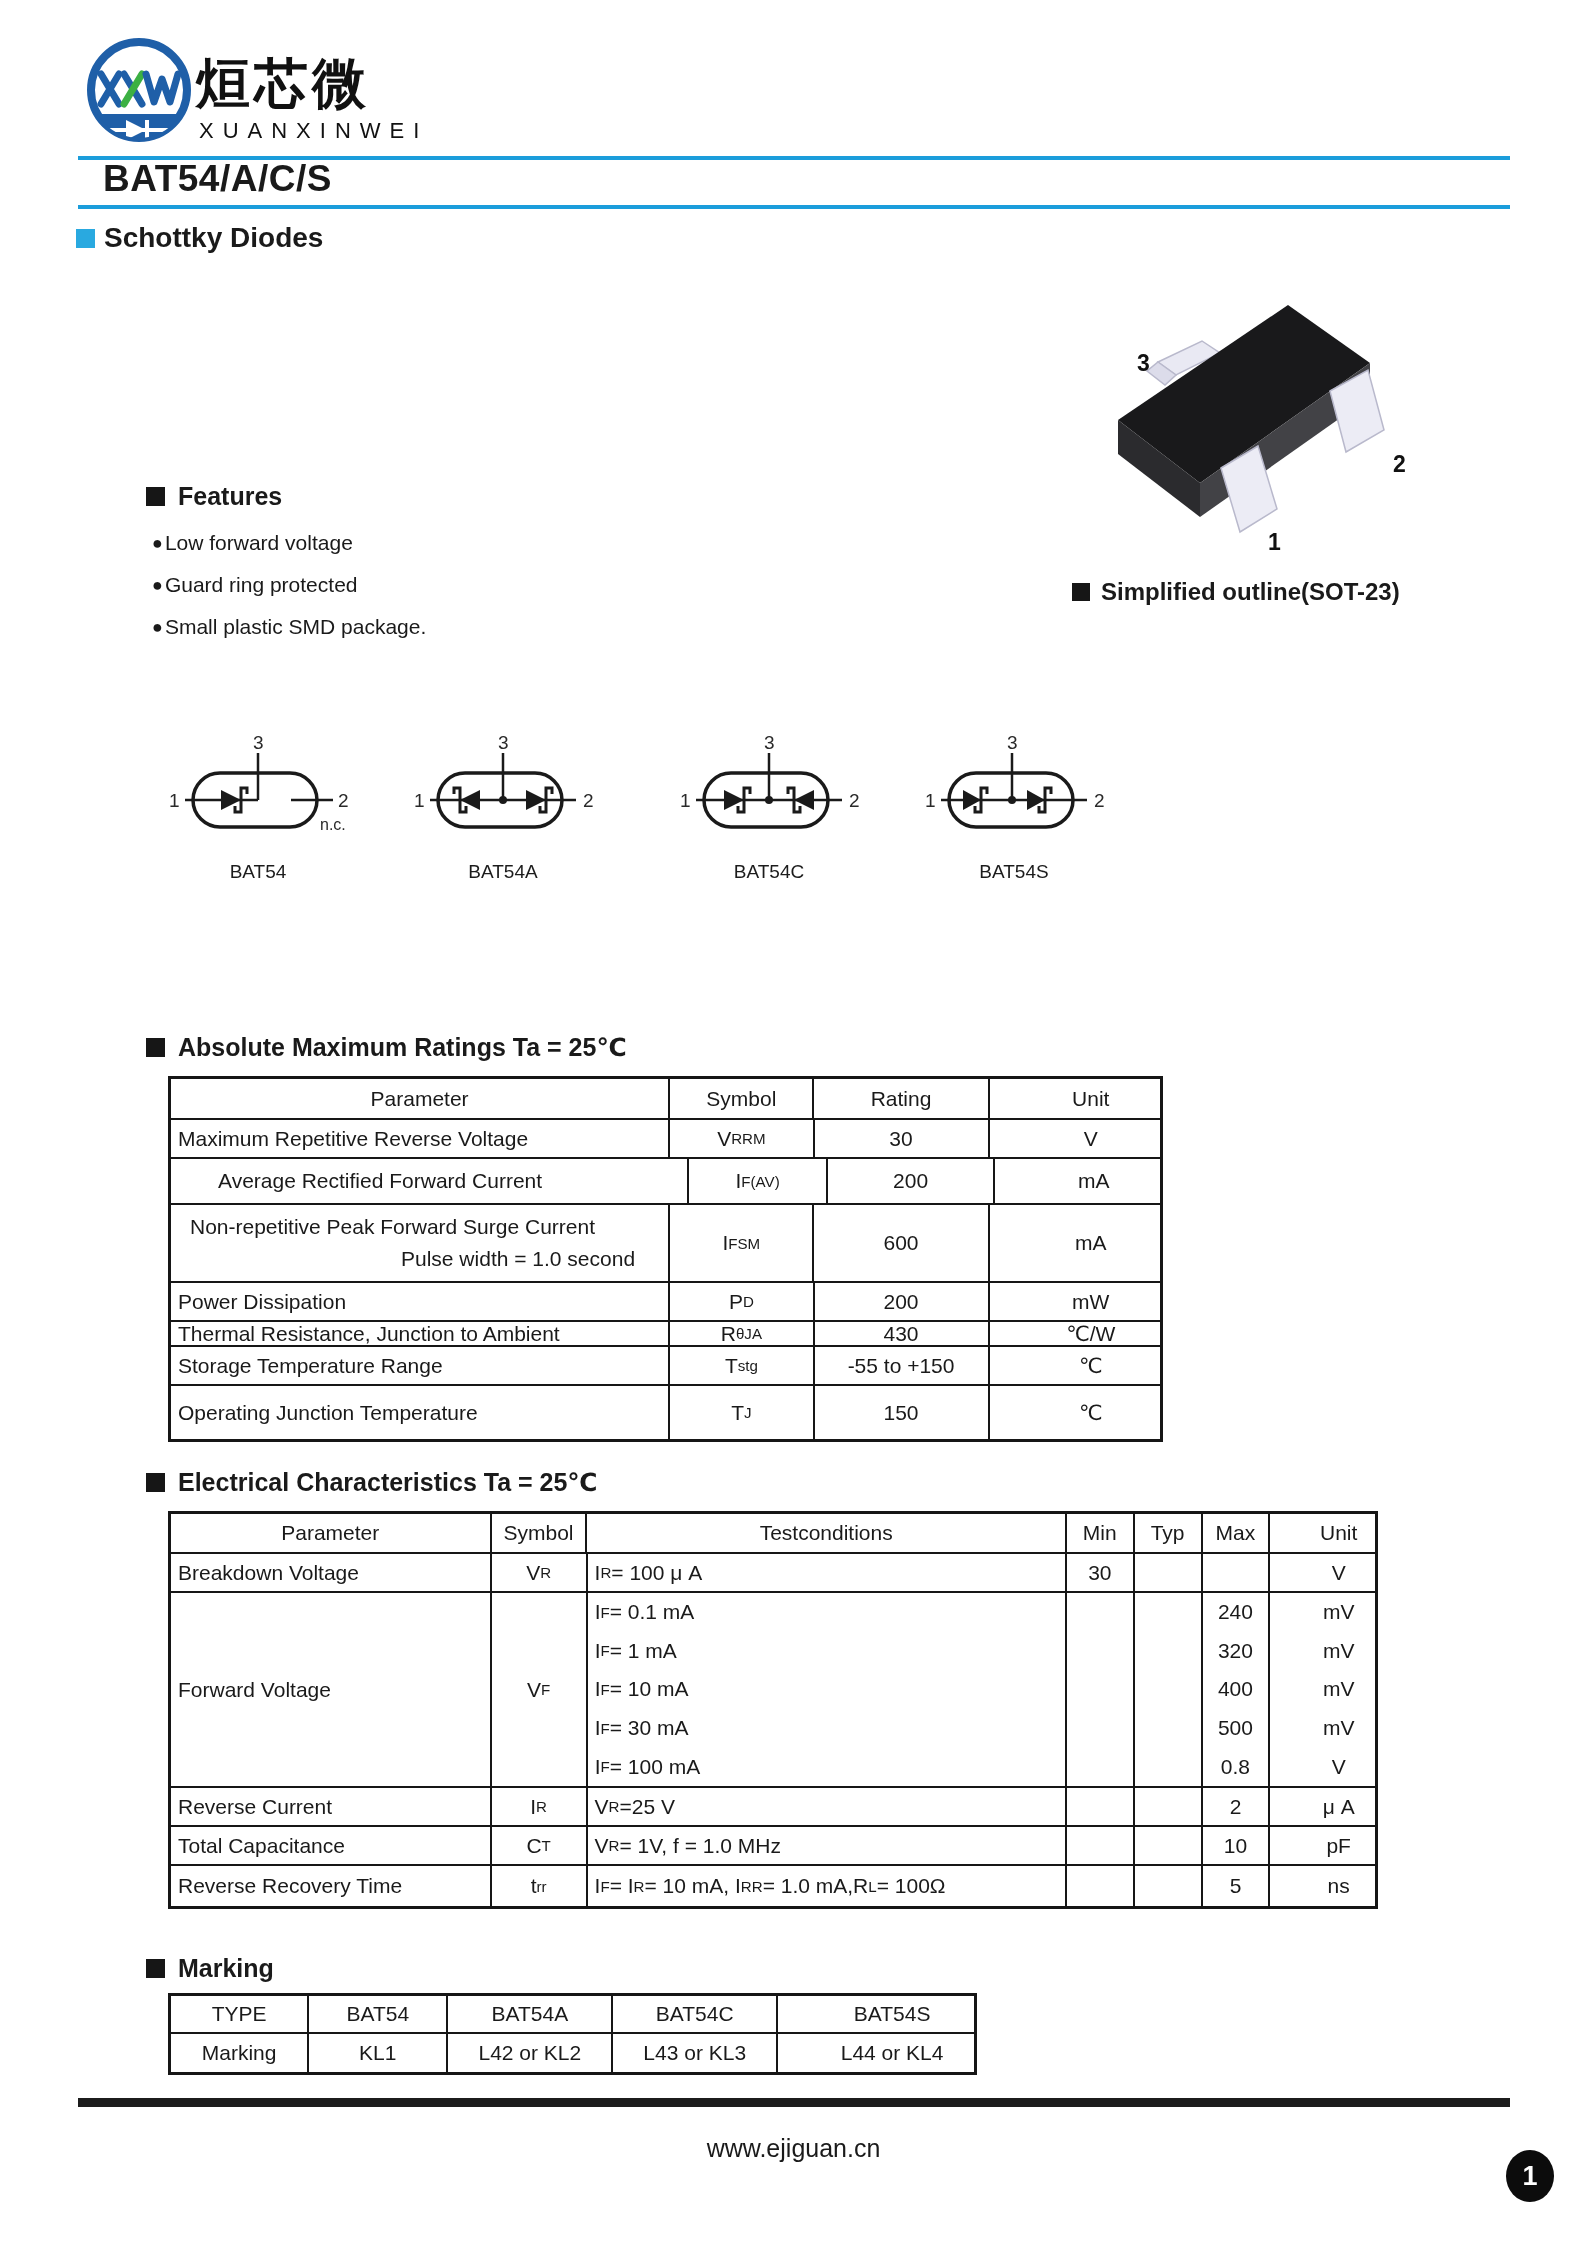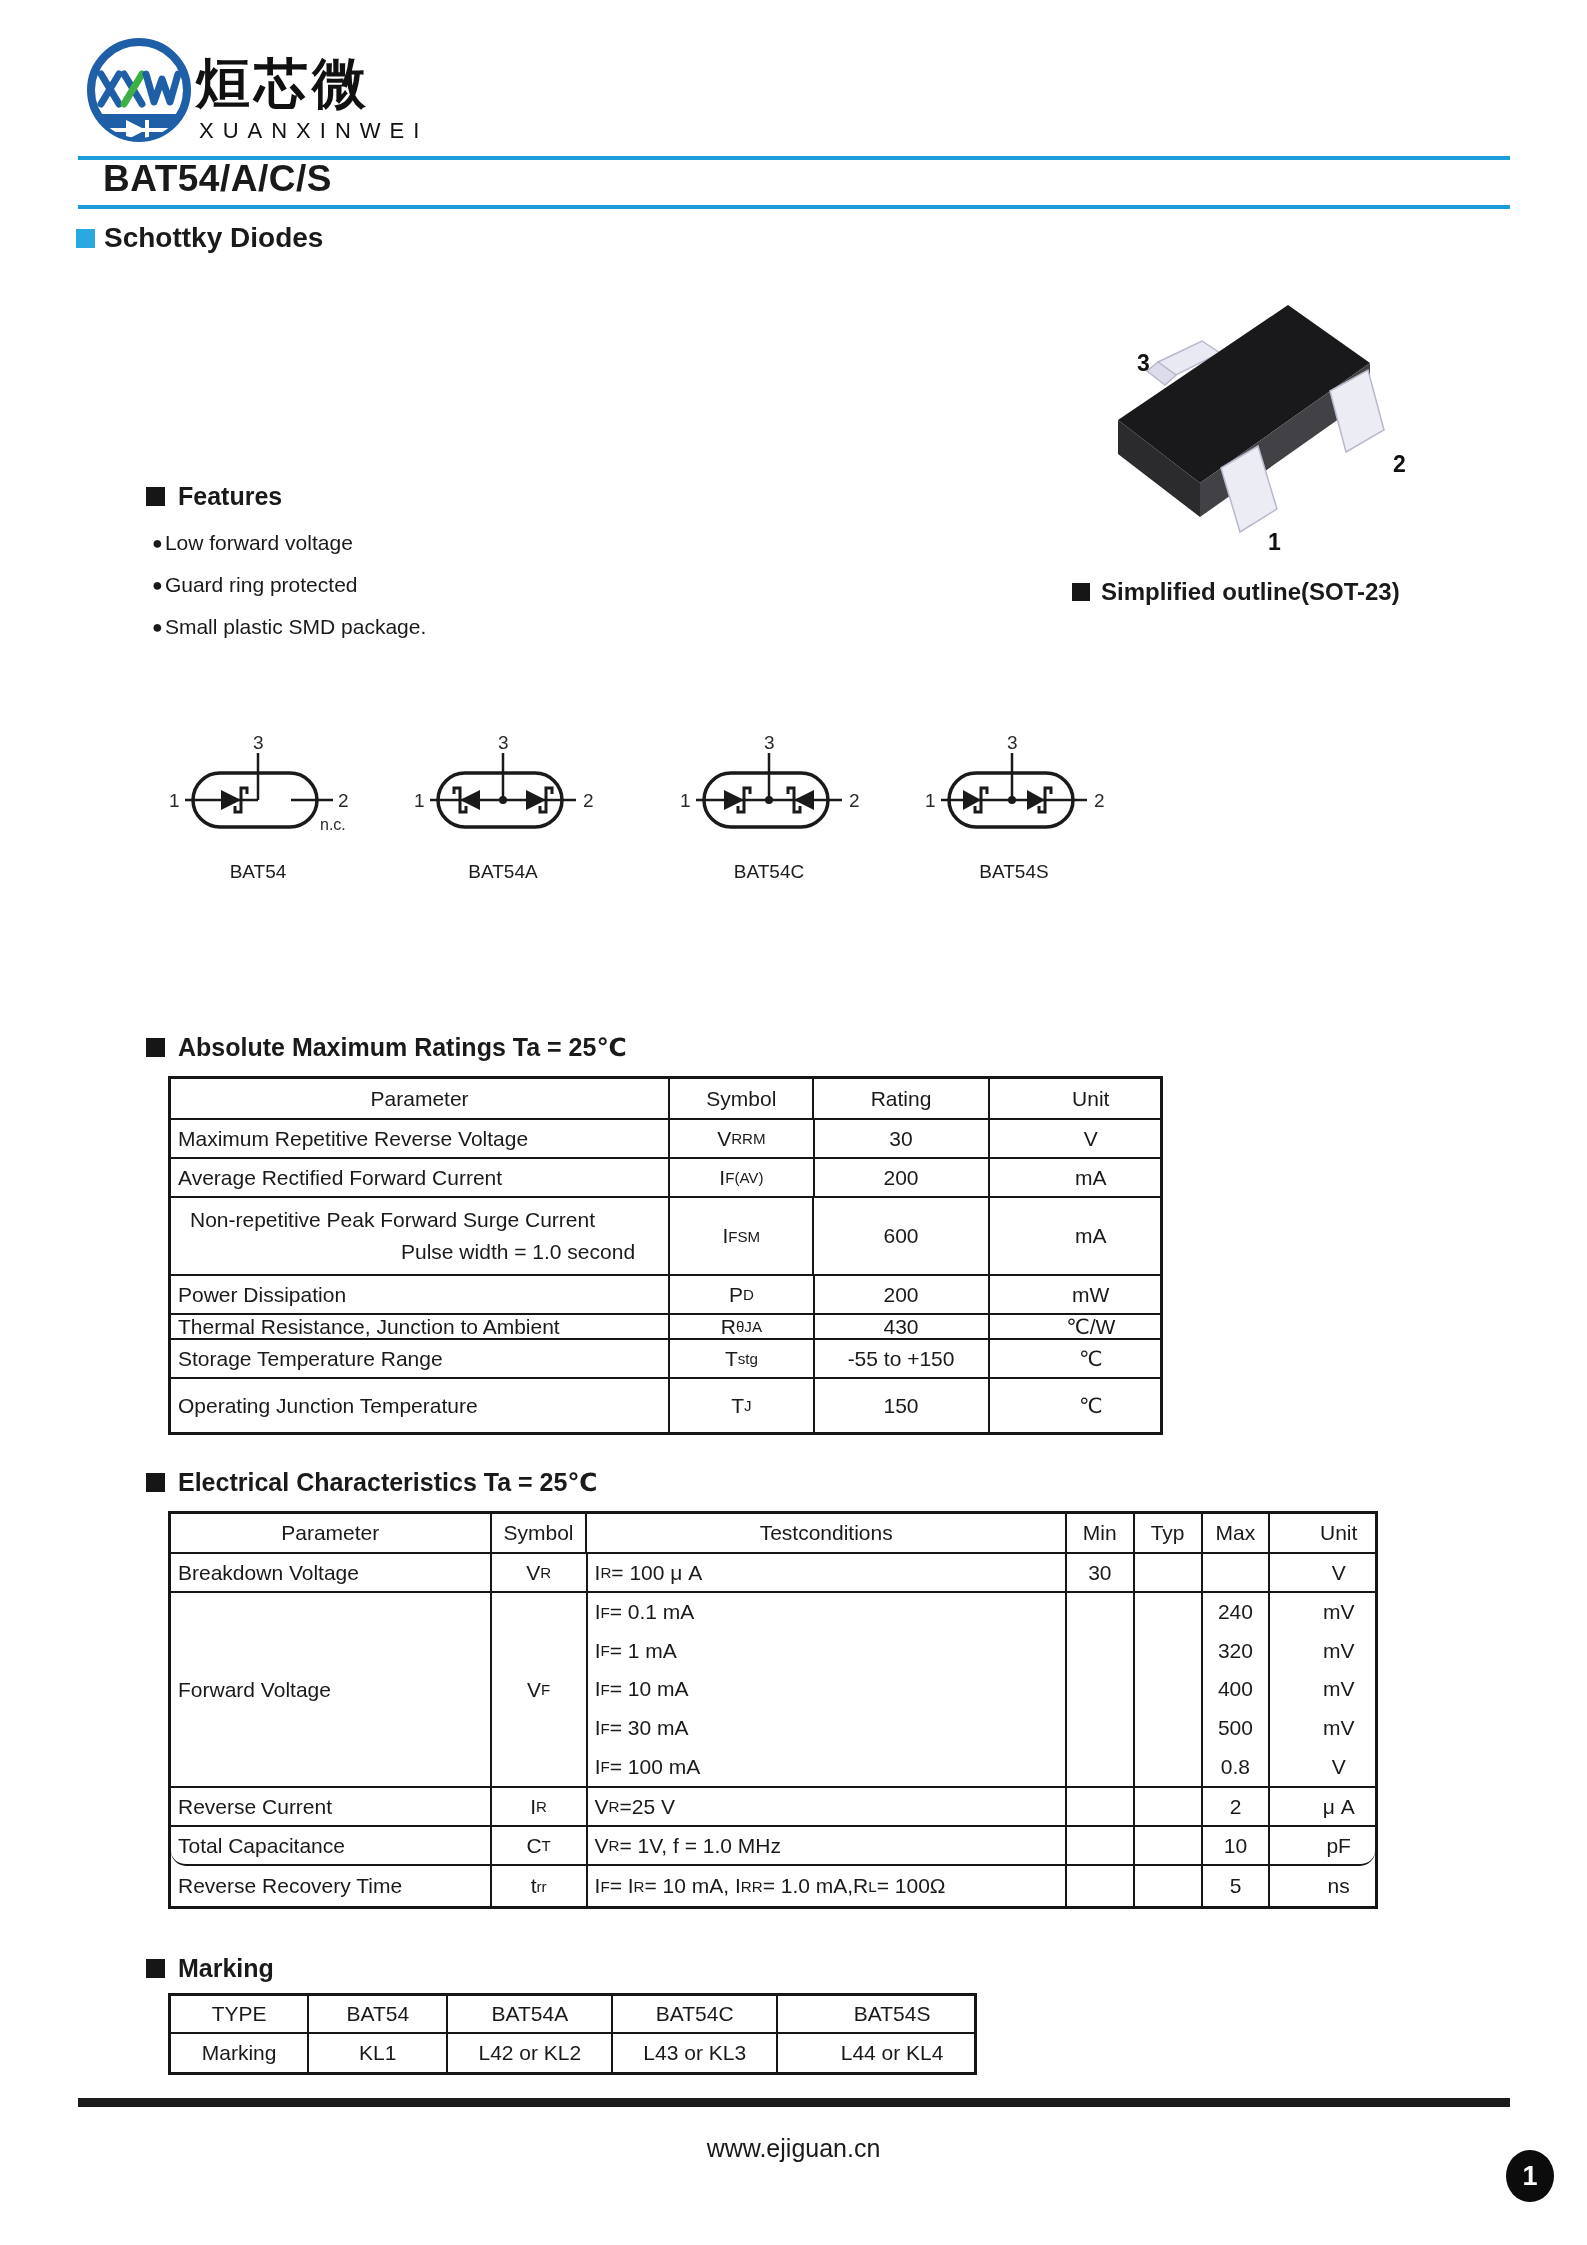--- a/index.html
+++ b/index.html
@@ -229,21 +229,21 @@
     </div>
     <div class="trow" style="height:39px;">
       <div class="cell c0 left">Maximum Repetitive Reverse Voltage</div>
       <div class="cell c1">
           <span>V</span>
           <span class="sm">RRM</span>
         </div>
       <div class="cell c2">30</div>
       <div class="cell c3">V</div>
     </div>
-    <div class="trow" style="height:39px;">
+    <div class="trow" style="height:46px;padding-left:40px;">
       <div class="cell c0 left">Average Rectified Forward Current</div>
       <div class="cell c1">
           <span>I</span>
           <span class="sm">F(AV)</span>
         </div>
       <div class="cell c2">200</div>
       <div class="cell c3">mA</div>
     </div>
     <div class="trow" style="height:78px;">
       <div class="cell c0 twolines">
@@ -385,21 +385,21 @@
       <div class="cell e2 left">
           <span>V</span>
           <span class="sm">R</span>
           <span> =25 V</span>
         </div>
       <div class="cell e3"></div>
       <div class="cell e4"></div>
       <div class="cell e5">2</div>
       <div class="cell e6">μ A</div>
     </div>
-    <div class="trow" style="height:39px;border-radius:15px;">
+    <div class="trow" style="height:39px;">
       <div class="cell e0 left">Total Capacitance</div>
       <div class="cell e1">
           <span>C</span>
           <span class="sm">T</span>
         </div>
       <div class="cell e2 left">
           <span>V</span>
           <span class="sm">R</span>
           <span> = 1V, f = 1.0 MHz</span>
         </div>

